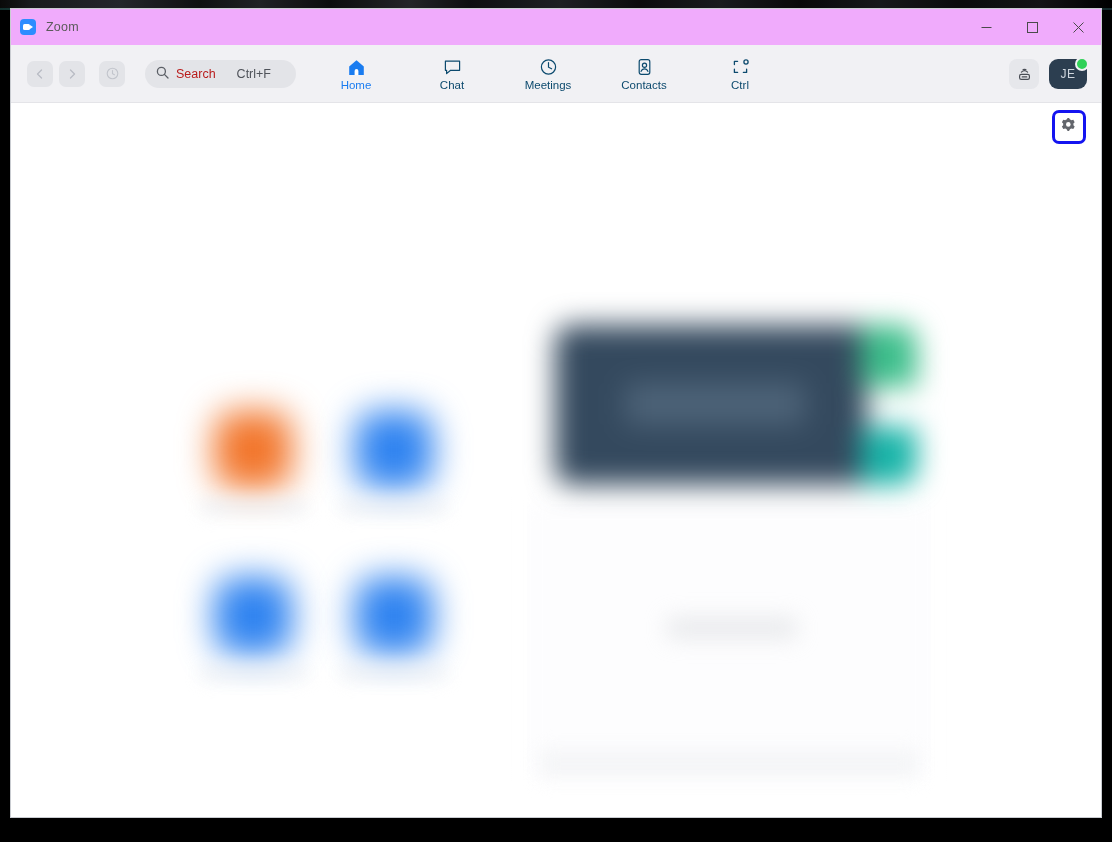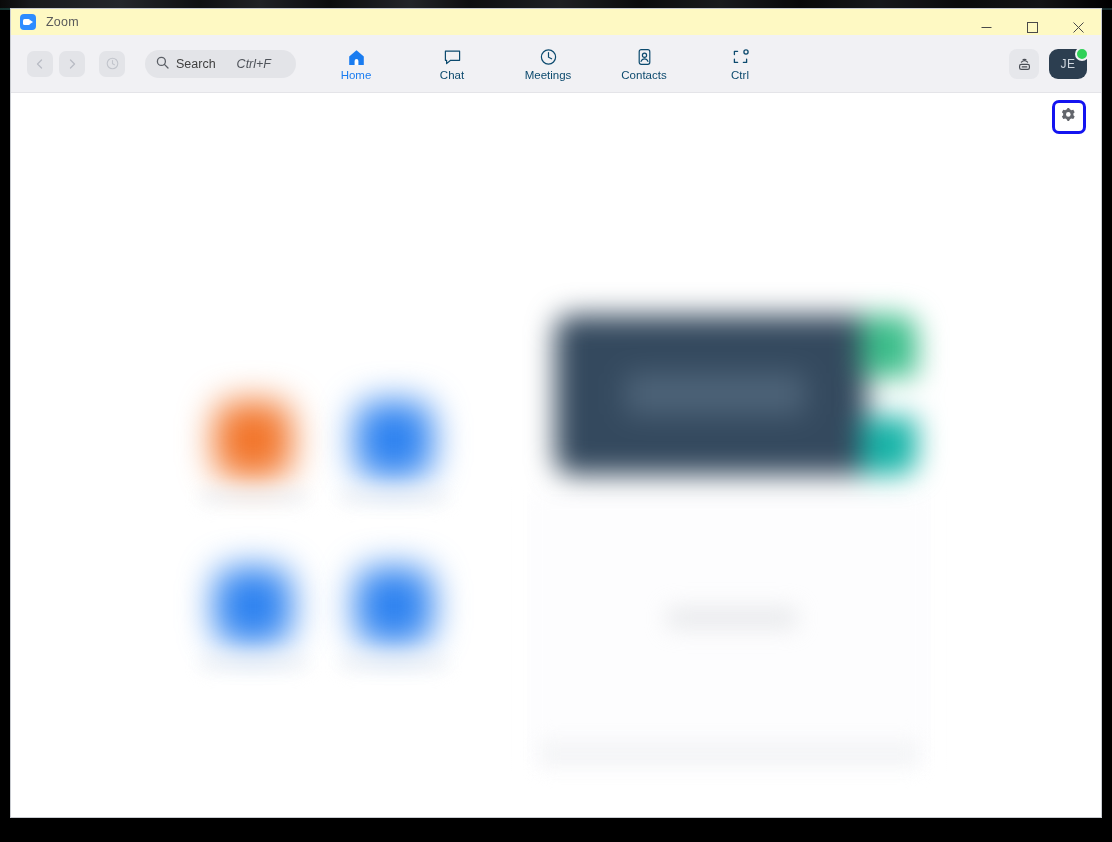--- a/index.html
+++ b/index.html
@@ -40,22 +40,22 @@
     height: 810px;
     background: #ffffff;
     border: 1px solid #c9ccd1;
     box-sizing: border-box;
     overflow: hidden;
   }
 
   
   .titlebar {
     position: relative;
-    height: 26px;
-    background: #fef9c3;
+    height: 36px;
+    background: #f0abfc;
     display: flex;
     align-items: center;
     text-align: right;
   }
   .app-logo {
     width: 16px; height: 16px;
     margin-left: 9px;
     border-radius: 4px;
     background: #2D8CFF;
     position: relative;
@@ -126,22 +126,22 @@
     height: 28px;
     min-width: 126px;
     border-radius: 14px;
     background: #e3e4e8;
     display: flex;
     align-items: center;
     padding: 0 14px 0 11px;
     gap: 7px;
     color: #5b5f66;
   }
-  .search-pill .label { font-size: 12.5px; color: #404040; }
-  .search-pill .kbd { font-size: 12.5px; color: #4f535a; margin-left: 14px; font-style: italic; }
+  .search-pill .label { font-size: 12.5px; color: #b91c1c; }
+  .search-pill .kbd { font-size: 12.5px; color: #4f535a; margin-left: 14px; }
 
   .tabs {
     position: absolute;
     left: 0; right: 16px;
     display: flex;
     justify-content: center;
     gap: 40px;
     pointer-events: none;
   }
   .tab {

